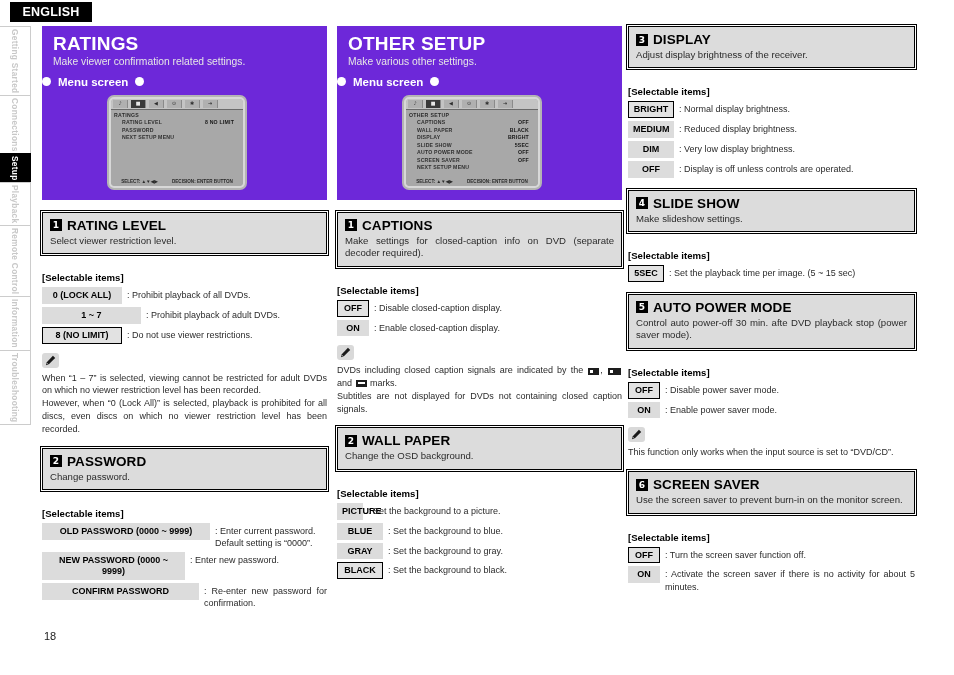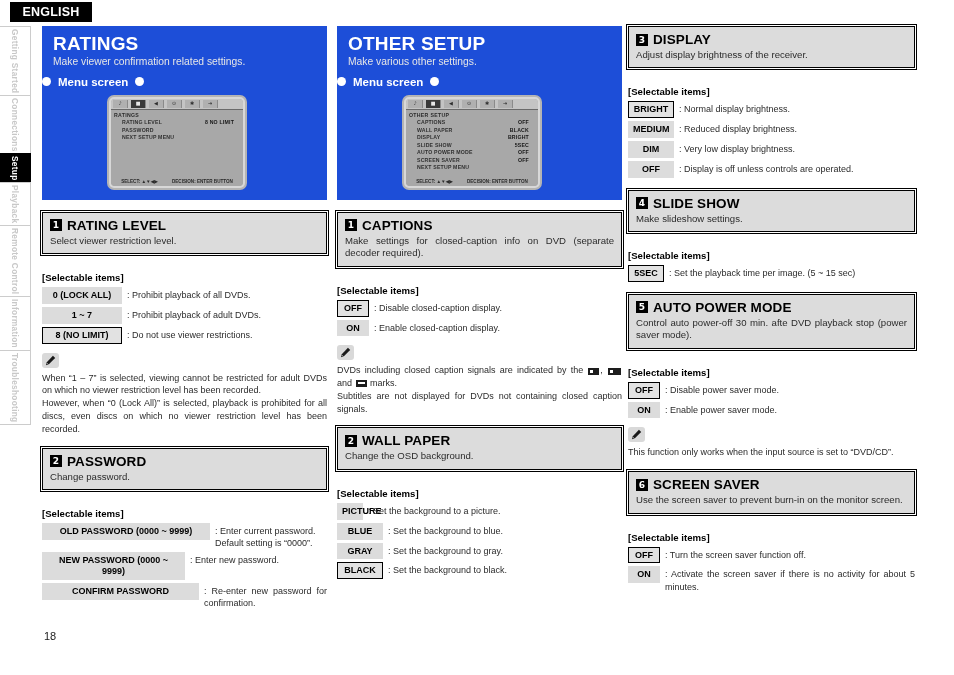--- a/index.html
+++ b/index.html
@@ -46,21 +46,21 @@
   }
 
   
   .col { position: absolute; top: 26px; }
   .col-1 { left: 42px;  width: 285px; }
   .col-2 { left: 337px; width: 285px; }
   .col-3 { left: 628px; width: 287px; }
 
   
   .hero {
-    background: #1d4ed8;
+    background: #6d28d9;
     padding: 7px 15px 10px 0;
     position: relative;
   }
   .hero-title {
     color: #ffffff;
     font-size: 19px; font-weight: bold;
     letter-spacing: .2px;
     padding-left: 11px;
     line-height: 1.15;
   }
@@ -313,21 +313,21 @@
             <span>RATING LEVEL</span>
           </div>
           <div class="sec-desc">Select viewer restriction level.</div>
         </div>
         <div class="selectable-label">[Selectable items]</div>
         <div class="opt-row">
           <div class="opt-key" style="width: 80px;">0 (LOCK ALL)</div>
           <div class="opt-desc just">: Prohibit playback of all DVDs.</div>
         </div>
         <div class="opt-row">
-          <div class="opt-key" style="width: 80px;">1 ~ 7</div>
+          <div class="opt-key" style="width: 99px;">1 ~ 7</div>
           <div class="opt-desc just">: Prohibit playback of adult DVDs.</div>
         </div>
         <div class="opt-row">
           <div class="opt-key default" style="width: 80px;">8 (NO LIMIT)</div>
           <div class="opt-desc just">: Do not use viewer restrictions.</div>
         </div>
         <div class="note">
           <div class="note-icon">
             <svg width="11" height="11" viewBox="0 0 16 16">
               <path d="M11.5 1.2 L14.8 4.5 L5.6 13.6 L1.4 14.8 L2.6 10.6 Z" fill="#1a1a1a"></path>

